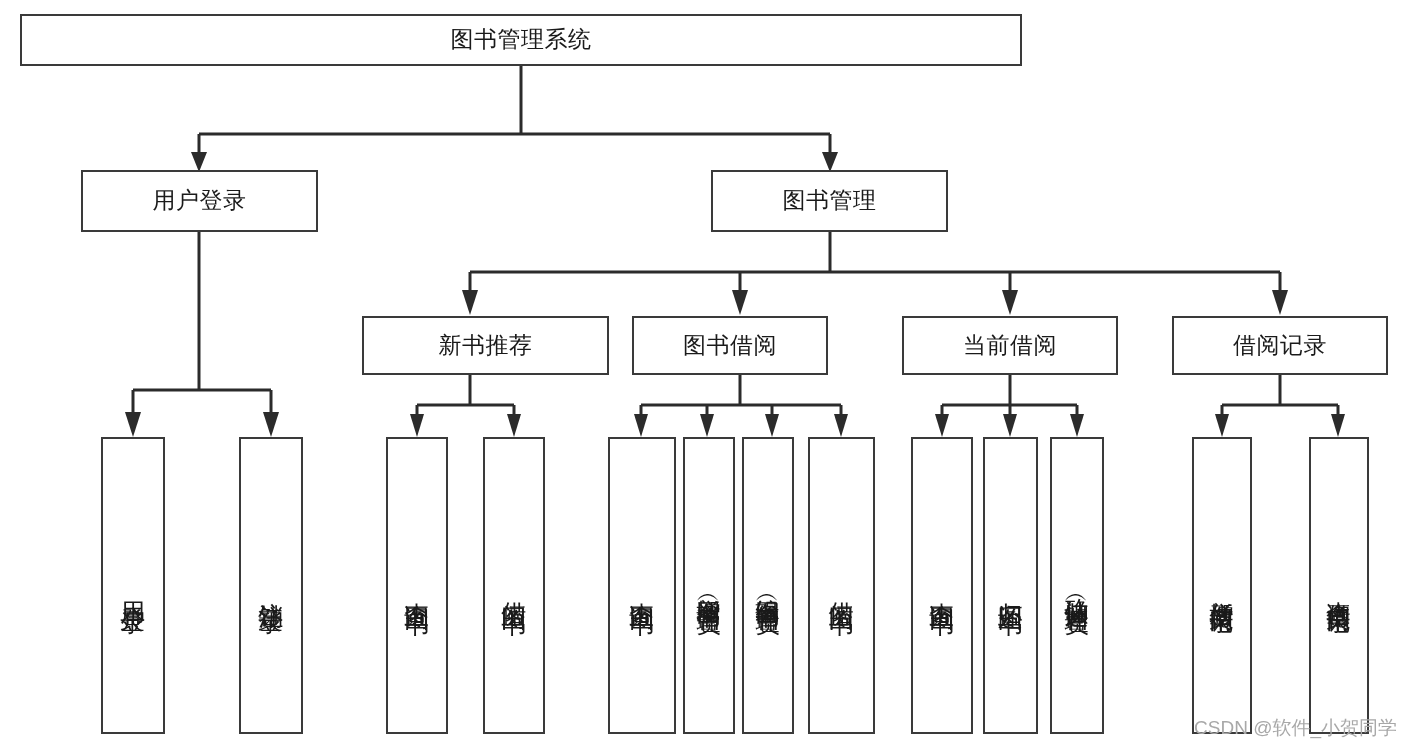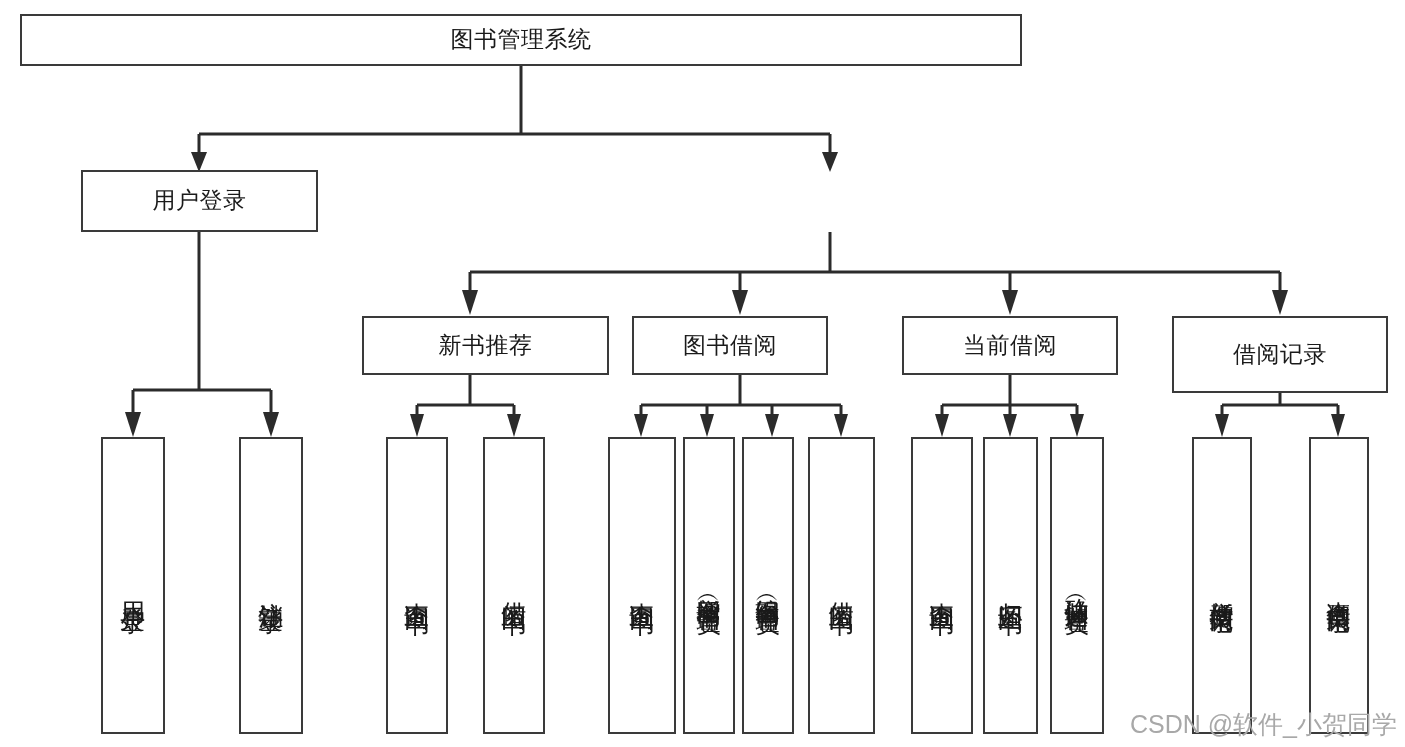--- a/index.html
+++ b/index.html
@@ -65,21 +65,21 @@
     max-height: 100%;
   }
   .node.vertical.wide .label {
     font-size: 24px;
     letter-spacing: 2px;
   }
   .watermark {
     position: absolute;
     right: 8px;
     bottom: 6px;
-    font-size: 25px;
+    font-size: 19px;
     color: #a8a8a8;
     z-index: 5;
     white-space: nowrap;
     font-family: "Liberation Sans", "DejaVu Sans", sans-serif;
   }
 </style>
 </head>
 <body>
 
 <div id="canvas">
@@ -163,34 +163,37 @@
   </svg>
 
   <div class="node root horizontal" style="left:20px; top:14px; width:1002px; height:52px;">
     <span class="label">图书管理系统</span>
   </div>
 
   <div class="node horizontal" style="left:81px; top:170px; width:237px; height:62px;">
     <span class="label">用户登录</span>
   </div>
 
+  <div class="node horizontal" style="left:711px; top:170px; width:237px; height:62px;">
+    <span class="label">图书管理</span>
+  </div>
 
   <div class="node horizontal" style="left:362px; top:316px; width:247px; height:59px;">
     <span class="label">新书推荐</span>
   </div>
 
   <div class="node horizontal" style="left:632px; top:316px; width:196px; height:59px;">
     <span class="label">图书借阅</span>
   </div>
 
   <div class="node horizontal" style="left:902px; top:316px; width:216px; height:59px;">
     <span class="label">当前借阅</span>
   </div>
 
-  <div class="node horizontal" style="left:1172px; top:316px; width:216px; height:77px;">
+  <div class="node horizontal" style="left:1172px; top:316px; width:216px; height:59px;">
     <span class="label">借阅记录</span>
   </div>
 
   <div class="node vertical" style="left:101px; top:437px; width:64px; height:297px;">
     <span class="label">用户登录</span>
   </div>
 
   <div class="node vertical" style="left:239px; top:437px; width:64px; height:297px;">
     <span class="label">注销登录</span>
   </div>

